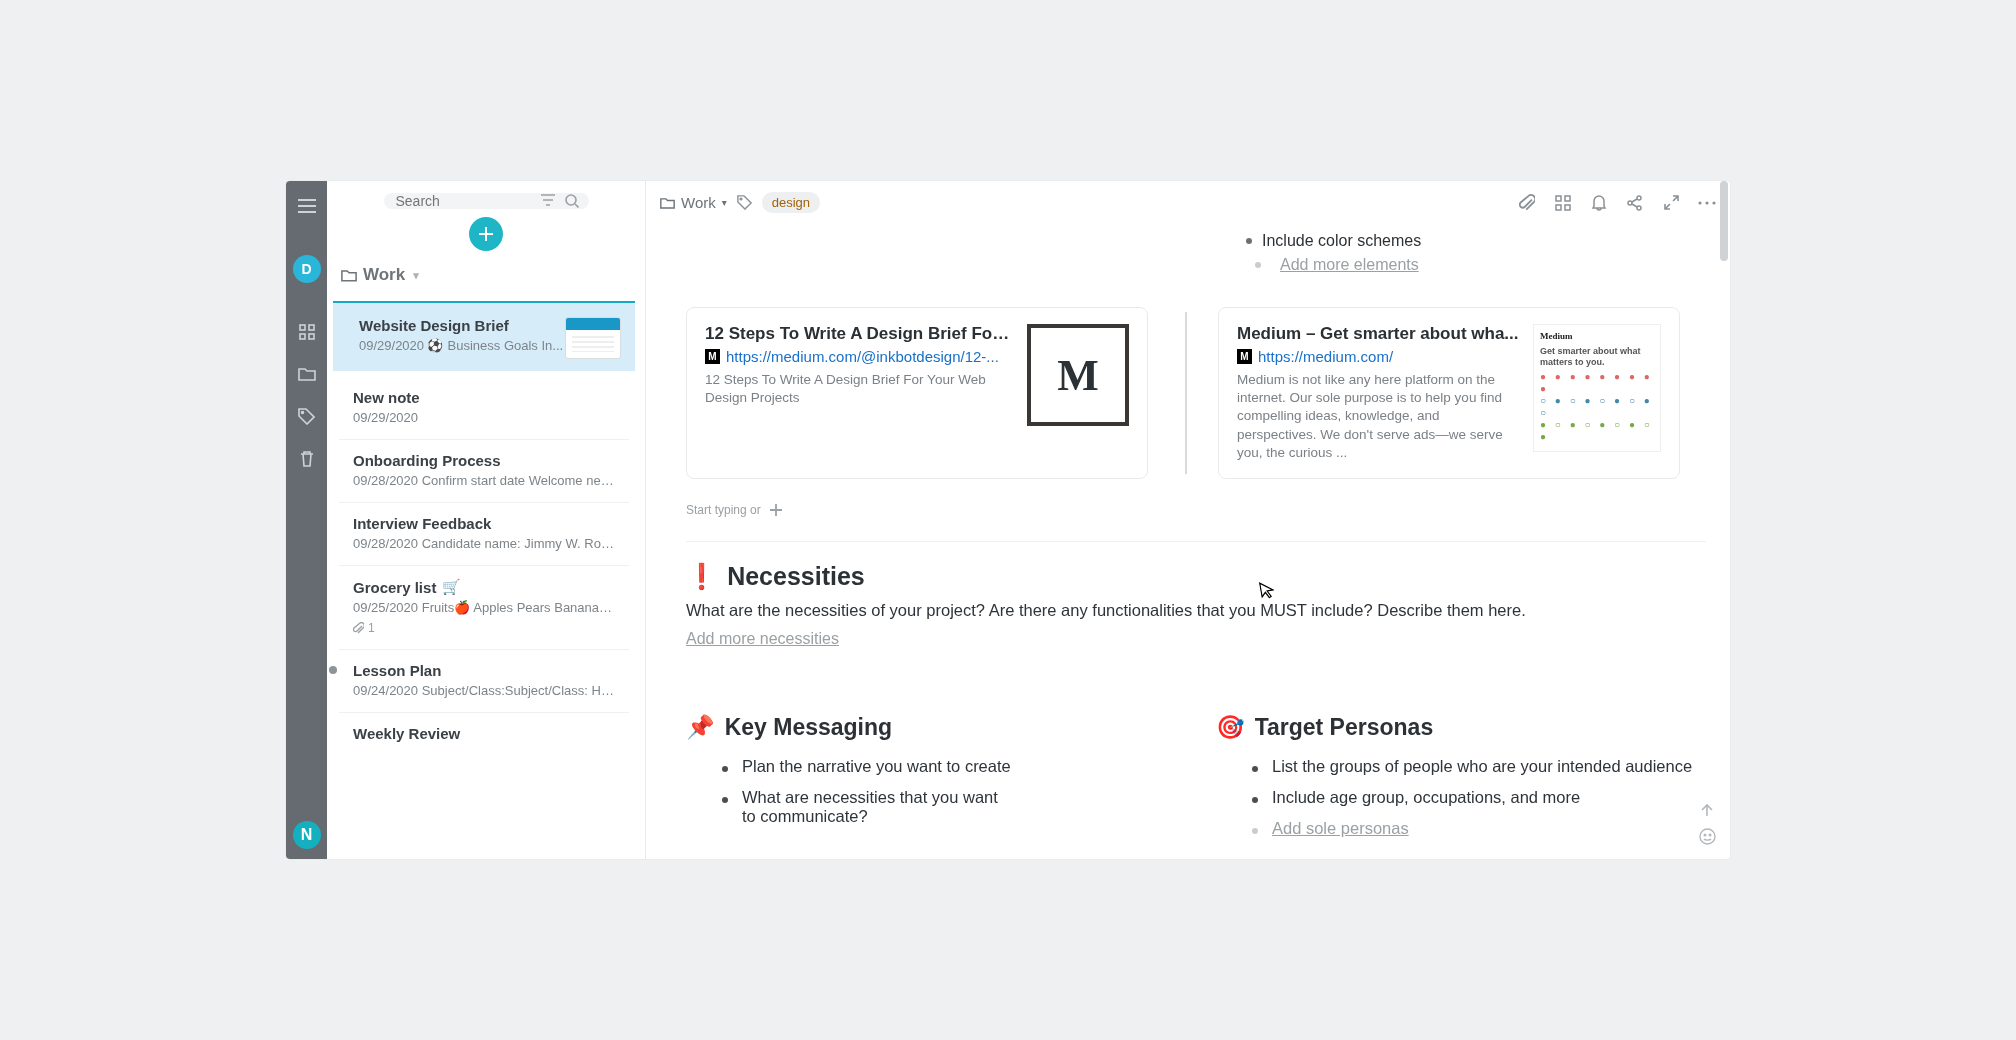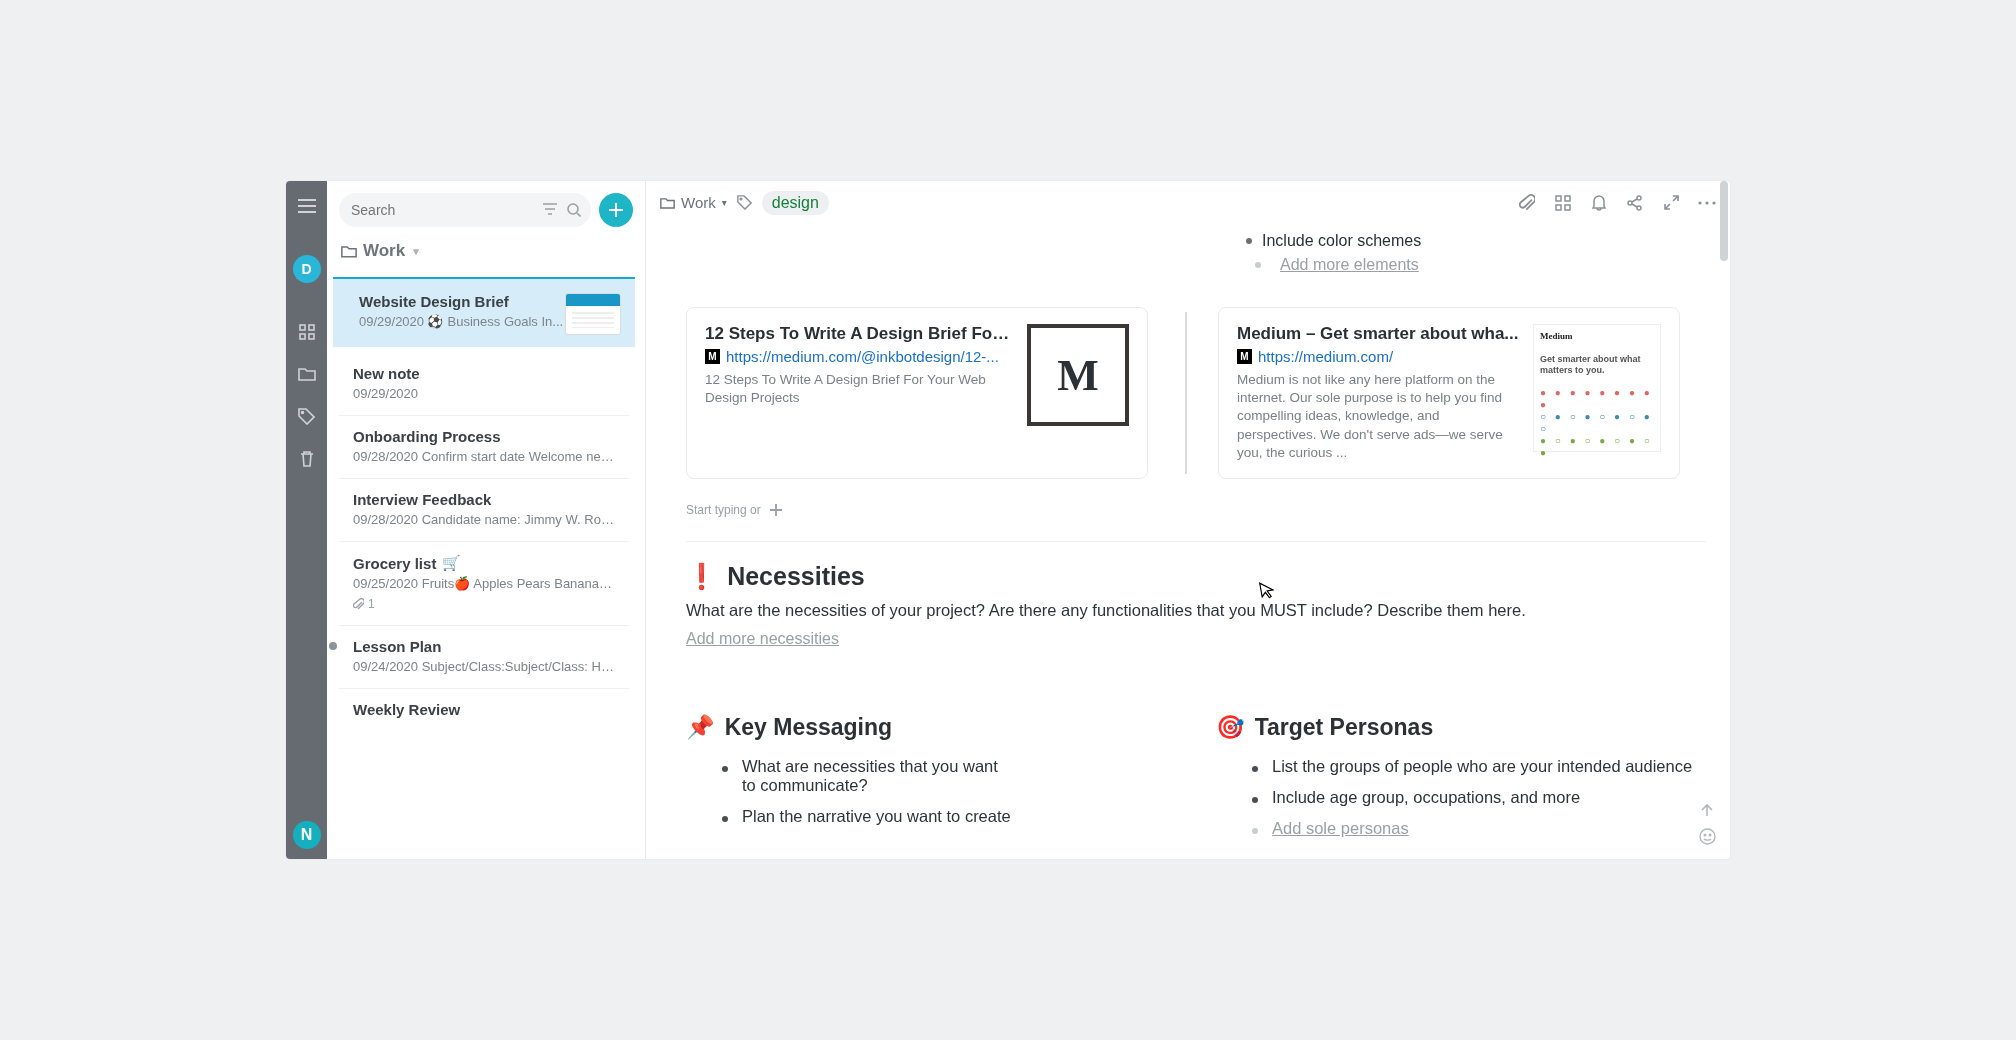--- a/index.html
+++ b/index.html
@@ -3,61 +3,61 @@
 <meta charset="utf-8">
 <style>
 * { margin: 0; padding: 0; box-sizing: border-box; font-family: -apple-system, BlinkMacSystemFont, "Segoe UI", Helvetica, Arial, sans-serif; }
 body { background: #eef0f2; width: 2016px; height: 1040px; overflow: hidden; display:flex; align-items:center; justify-content:center;}
 .app-window { width: 1444px; height: 678px; background: #fff; position: relative; display: flex; box-shadow: 0 0 0 1px rgba(0,0,0,0.02); border-radius:4px; overflow:hidden;}
 .rail { width: 41px; background: #656b70; display: flex; flex-direction: column; align-items: center; padding-top: 14px; gap: 20px; position:relative;}
 .rail .rail-icon { width: 22px; height: 22px; display:flex; align-items:center; justify-content:center; color:#cfd3d6; cursor:pointer;}
 .rail .avatar { width: 28px; height:28px; border-radius:50%; background:#29b6d8; color:#fff; font-weight:600; font-size:14px; display:flex; align-items:center;justify-content:center; margin-top:18px; margin-bottom:18px;}
 .rail .rail-bottom { position:absolute; bottom:10px; width:28px;height:28px;border-radius:50%;background:#14b0bf;display:flex;align-items:center;justify-content:center;color:#fff;font-weight:700;}
 .sidebar { width: 319px; background:#fff; border-right:1px solid #e7e9eb; display:flex; flex-direction:column;}
-.sidebar-top { display:flex; align-items:center; padding:12px 12px 6px 12px; gap:8px;}
+.sidebar-top { display:flex; align-items:center; padding:12px 12px 6px 12px; gap:8px;flex-direction:column;}
 .search-wrap { flex:1; position:relative; background:#f2f4f5; border-radius:18px; height:34px; display:flex; align-items:center; padding:0 12px;}
 .search-wrap input { border:none; background:transparent; outline:none; width:100%; font-size:14px; color:#888;}
 .search-tools { position:absolute; right:10px; display:flex; gap:10px; color:#9aa0a4; font-size:14px;}
 .add-btn { width:34px; height:34px; border-radius:50%; background:#1eb6c6; display:flex; align-items:center; justify-content:center; color:#fff; font-size:22px; cursor:pointer;}
 .folder-row { padding:8px 14px 10px 14px; display:flex; align-items:center; gap:6px; color:#6d747a; font-size:17px; font-weight:600;}
 .folder-row .chev { font-size:11px; color:#aeb3b7; margin-left:2px;}
 .notes-list { flex:1; overflow-y:auto; padding-right:4px;}
 .note-item { padding:12px 14px 14px 14px; border-bottom:1px solid #eef0f1; margin:0 12px; cursor:pointer; position:relative;}
 .note-item.selected { background:#d6edf9; border-top:2px solid #16a8c9; margin:6px; padding:14px 26px 18px 26px; border-bottom:none;}
 .note-title { font-size:15px; font-weight:700; color:#3b4146; margin-bottom:4px; display:flex; align-items:center; gap:6px;}
 .note-sub { font-size:13px; color:#7d8489; white-space:nowrap; overflow:hidden; text-overflow:ellipsis;}
 .note-thumb { position:absolute; right:14px; top:14px; width:56px; height:42px; background:linear-gradient(#1998c8 0 30%, #fff 30% 100%); border:1px solid #d8dde0; border-radius:3px;}
 .note-thumb::after{content:""; position:absolute; left:6px; right:6px; top:18px; bottom:6px; background:repeating-linear-gradient(#eee 0 2px, transparent 2px 5px);}
 .note-dot { position:absolute; left:-10px; top:16px; width:8px;height:8px;border-radius:50%;background:#8d949a;}
 .attach-ind { display:flex; align-items:center; gap:4px; color:#9aa0a4; font-size:12px; margin-top:6px;}
 .main { flex:1; display:flex; flex-direction:column; position:relative;}
 .topbar { height:44px; display:flex; align-items:center; padding:0 14px; gap:10px; border-bottom:1px solid transparent;}
 .crumb { display:flex; align-items:center; gap:6px; color:#6c737a; font-size:15px; cursor:pointer;}
-.tag-pill { background:#edeff1; color:#15803d; font-size:16px; padding:3px 10px; border-radius:12px;}
+.tag-pill { background:#edeff1; color:#a16207; font-size:13px; padding:3px 10px; border-radius:12px;}
 .topbar-right { margin-left:auto; display:flex; gap:18px; color:#8b9197;}
 .topbar-right .ticon{cursor:pointer; width:18px;height:18px; display:inline-flex;align-items:center;justify-content:center;}
 .doc { flex:1; overflow-y:auto; padding: 0 24px 40px 40px; position:relative; font-size:16px; color:#2c3136;}
 .elem-list { margin-left:560px; margin-top:4px; list-style:none;}
 .elem-list li{ display:flex; align-items:center; gap:10px; padding:3px 0;}
 .elem-list li .dot{ width:6px;height:6px;border-radius:50%; background:#6c6f73; display:inline-block;}
 .elem-list li.ghost .dot{ background:#c9cdd0;}
 .elem-list li.ghost span{ color:#9aa0a4; text-decoration:underline;margin-left:9px;}
 .cards-row { display:flex; gap:70px; margin-top:30px;}
 .link-card { width:462px; border:1px solid #e7eaec; border-radius:8px; padding:16px 18px; display:flex; gap:14px; background:#fff;}
 .link-card.divp{position:relative;}
 .link-card.divp::before{content:"";position:absolute;left:-34px;top:4px;bottom:4px;width:2px;background:#d7dbde;}
 .lc-body{flex:1; min-width:0;}
 .lc-title{font-size:17px; font-weight:700; color:#2b3034; white-space:nowrap; overflow:hidden; text-overflow:ellipsis; margin-bottom:4px;}
 .lc-url{font-size:15px; color:#1870c9; white-space:nowrap; overflow:hidden; text-overflow:ellipsis; display:flex; align-items:center; gap:6px; margin-bottom:6px;}
 .lc-url .fav{width:15px;height:15px;background:#000;color:#fff;font-size:10px;font-weight:700;display:inline-flex;align-items:center;justify-content:center;}
 .lc-desc{font-size:13.5px; color:#7b8187; line-height:1.35;}
 .lc-thumb{width:102px;height:102px; border:4px solid #3a3735; display:flex;align-items:center;justify-content:center;font-family:Georgia,serif; font-size:44px; font-weight:700; flex-shrink:0;}
 .lc-thumb2{width:128px;height:128px; flex-shrink:0; background:#fff; border:1px solid #eee; font-size:8px; padding:6px; color:#555; line-height:1.2;}
 .lc-thumb2 .mh{font-family:Georgia,serif;font-size:9px;font-weight:700;color:#222;}
-.lc-thumb2 .tag{font-size:9px;font-weight:700;margin:12px 0;}
+.lc-thumb2 .tag{font-size:9px;font-weight:700;margin:4px 0;}
 .lc-thumb2 .dots{letter-spacing:3px; font-size:10px;}
 .type-prompt{ color:#9aa0a4; font-size:12px; margin-top:22px; display:flex; align-items:center; gap:6px;}
 .type-prompt .plus{width:18px;height:18px; display:inline-flex;align-items:center;justify-content:center;color:#9aa0a4;}
 .hr{height:1px;background:#eef0f1; margin-top:22px;}
 .section-h{display:flex; align-items:center; gap:10px; font-size:25px; font-weight:700; margin-top:20px;}
 .section-p{font-size:16.5px; color:#2e343a; margin-top:10px;}
 .ghost-link{color:#9aa0a4; text-decoration:underline; font-size:16px; display:inline-block; margin-top:10px; cursor:pointer;}
 .two-col{display:flex; gap:40px; margin-top:46px;}
 .col{flex:1;}
 .col .section-h{font-size:23px;}
@@ -314,25 +314,25 @@
 
       <div class="two-col">
         <div class="col">
           <div class="section-h">
             <span>📌</span>
             <span>Key Messaging</span>
           </div>
           <ul class="bul" style="padding-left:36px;">
             <li>
                 <span class="dot"></span>
+                <span>Plan the narrative you want to create</span>
+              </li>
+            <li>
+                <span class="dot"></span>
                 <span style="max-width:260px;">What are necessities that you want to communicate?</span>
-              </li>
-            <li>
-                <span class="dot"></span>
-                <span>Plan the narrative you want to create</span>
               </li>
           </ul>
         </div>
         <div class="col">
           <div class="section-h">
             <span>🎯</span>
             <span>Target Personas</span>
           </div>
           <ul class="bul" style="padding-left:36px;">
             <li>

